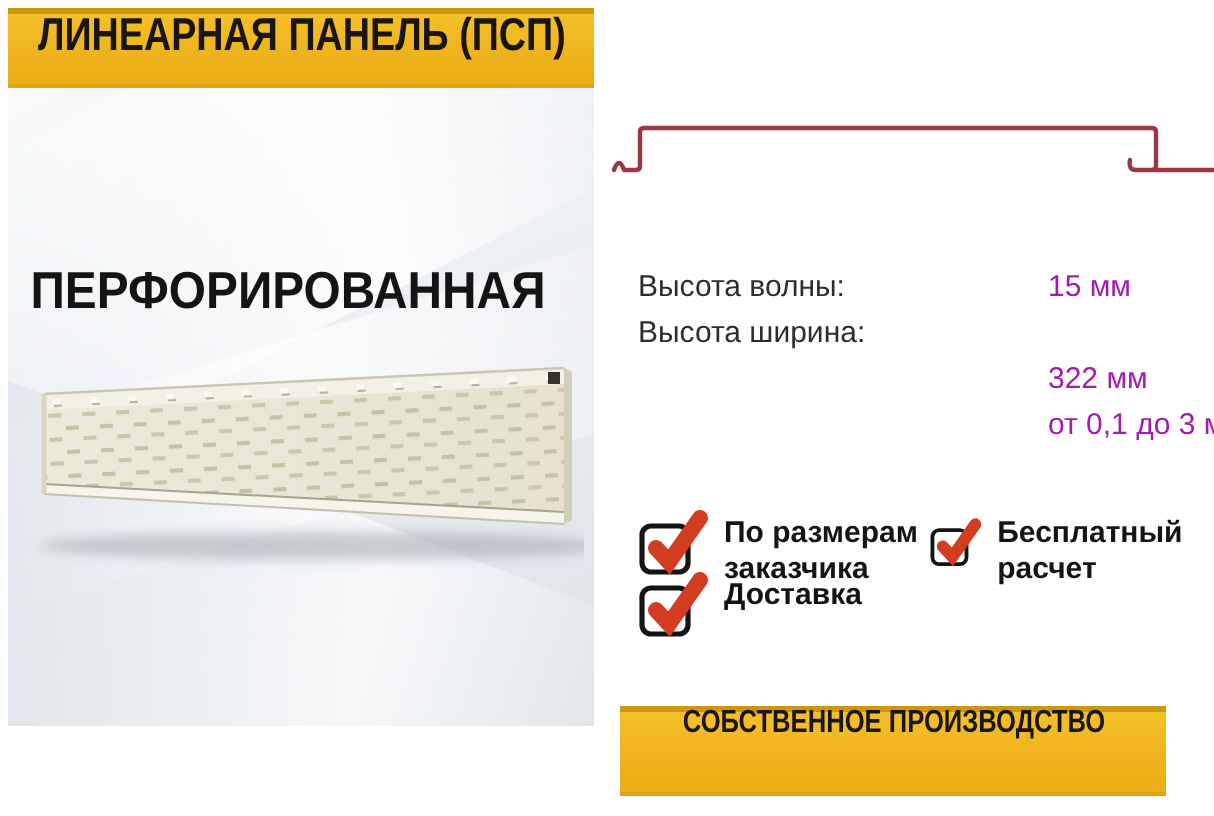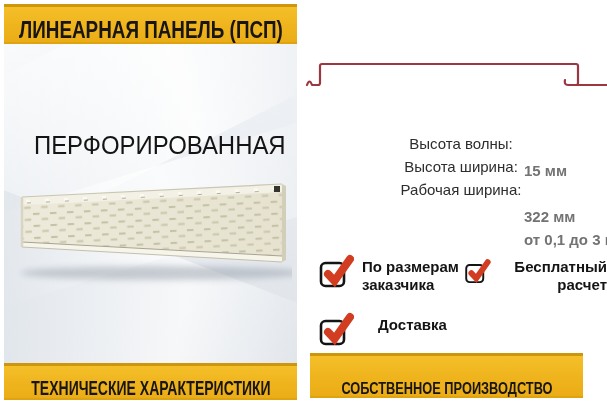--- a/index.html
+++ b/index.html
@@ -2,21 +2,21 @@
 <html><head>
 <meta charset="utf-8">
 <style>
   html,body{margin:0;padding:0;background:#ffffff;}
   .canvas{
     position:relative;width:607px;height:408px;background:#ffffff;overflow:hidden;
     font-family:"Liberation Sans", sans-serif;
   }
   
   .banner{
-    position:absolute;display:flex;align-items:flex-end;justify-content:center;
+    position:absolute;display:flex;align-items:flex-start;justify-content:center;
     background:linear-gradient(180deg,#f5c12b 0%,#efb41d 55%,#eaac16 100%);
     box-shadow: inset 0 3px 0 rgba(199,142,6,0.85), inset 0 -2px 0 rgba(213,156,12,0.55);
     color:#181512;font-weight:bold;white-space:nowrap;overflow:visible;
   }
   .banner-top{left:4px;top:4px;width:293px;height:40px;font-size:23px;}
   .banner-bl{left:4px;top:363px;width:293px;height:37px;font-size:20px;}
   .banner-br{left:310px;top:353px;width:273px;height:45px;font-size:16px;}
   .squeeze-82{transform:scaleX(0.82);transform-origin:50% 50%;}
   .squeeze-70{transform:scaleX(0.70);transform-origin:50% 50%;}
   .squeeze-80{transform:scaleX(0.80);transform-origin:50% 50%;}
@@ -29,36 +29,36 @@
   .deco-a{top:-36px;left:-90px;width:480px;height:150px;
     background:linear-gradient(100deg,rgba(255,255,255,0) 15%,rgba(255,255,255,0.85) 55%,rgba(226,231,237,0.25) 85%);
     transform:rotate(-27deg);}
   .deco-b{top:210px;left:-70px;width:440px;height:170px;
     background:linear-gradient(80deg,rgba(176,190,204,0.30),rgba(255,255,255,0.70) 55%,rgba(186,198,210,0.28));
     transform:rotate(21deg);}
   .deco-c{top:120px;left:-50px;width:430px;height:90px;
     background:linear-gradient(90deg,rgba(255,255,255,0) 5%,rgba(255,255,255,0.75) 50%,rgba(255,255,255,0) 95%);
     transform:rotate(-17deg);}
   .caption{
-    position:absolute;left:0;right:0;top:86px;text-align:right;z-index:3;
-    font-size:26px;font-weight:normal;color:#141414;letter-spacing:0px;white-space:nowrap;
+    position:absolute;left:0;right:0;top:86px;text-align:left;z-index:3;
+    font-size:26px;font-weight:bold;color:#141414;letter-spacing:0px;white-space:nowrap;
   }
   .caption-inner{display:inline-block;transform:scaleX(0.92);transform-origin:50% 50%;}
   .panel-svg{position:absolute;left:8px;top:132px;z-index:2;}
   
   .profile-svg{position:absolute;left:305px;top:50px;}
-  .specs{position:absolute;left:319px;top:132px;width:284px;text-align:center;}
+  .specs{position:absolute;left:319px;top:132px;width:284px;}
   .spec-row{position:relative;height:23px;line-height:23px;font-size:15px;color:#2d2d2d;}
-  .spec-value{position:absolute;left:205px;top:0;font-weight:bold;color:#737373;white-space:nowrap;margin-top:27px;}
+  .spec-value{position:absolute;left:205px;top:0;font-weight:normal;color:#a21caf;white-space:nowrap;}
   .feature{position:absolute;display:flex;align-items:flex-start;}
   .feature .txt{margin-left:8px;margin-top:5px;font-size:15px;font-weight:bold;
     color:#141414;line-height:1.22;max-width:110px;}
   .f1{left:318px;top:253px;justify-content:space-between;}
-  .f2{left:464px;top:253px;text-align:right;}
-  .f3{left:318px;top:311px;gap:16px;}
+  .f2{left:464px;top:253px;}
+  .f3{left:318px;top:284px;}
 </style>
 </head>
 <body>
 
 <div class="canvas">
 
   <div class="banner banner-top">
     <span class="squeeze-82">ЛИНЕАРНАЯ ПАНЕЛЬ (ПСП)</span>
   </div>
 
@@ -101,39 +101,35 @@
       <line x1="15" y1="27" x2="268" y2="14.5" stroke="#b5b19a" stroke-width="1" stroke-dasharray="4 15"></line>
 
       <line x1="10" y1="21" x2="270" y2="8" stroke="#cac6b2" stroke-width="1.2"></line>
       <line x1="10" y1="21" x2="10" y2="71" stroke="#d8d5c2" stroke-width="2.5"></line>
       <polygon points="270,8 274,10 274,84 270,86" fill="#d2cfb8"></polygon>
 
       <rect x="262" y="10" width="6" height="6" fill="#35342c"></rect>
     </svg>
   </div>
 
-  <div class="banner banner-bl">
-    <span class="squeeze-70">ТЕХНИЧЕСКИЕ ХАРАКТЕРИСТИКИ</span>
-  </div>
 
   <svg class="profile-svg" width="302" height="45" viewBox="0 0 302 45">
     <path d="M2,35 q2.5,-7 5,0 L13,35 Q15,35 15,33 L15,16 Q15,14 17,14 L271,14 Q273,14 273,16 L273,33 Q273,35 271,35" fill="none" stroke="#9a3742" stroke-width="2.2" stroke-linejoin="round" stroke-linecap="round"></path>
     <path d="M260,30 Q259,35 263,35 L302,35" fill="none" stroke="#9a3742" stroke-width="2.2" stroke-linejoin="round" stroke-linecap="round"></path>
   </svg>
 
   <div class="specs">
     <div class="spec-row">
       <span>Высота волны:</span>
       <span class="spec-value">15 мм</span>
     </div>
     <div class="spec-row">
       <span>Высота ширина:</span>
     </div>
     <div class="spec-row">
-      <span>Рабочая ширина:</span>
       <span class="spec-value">322 мм</span>
     </div>
     <div class="spec-row">
       <span class="spec-value">от 0,1 до 3 м</span>
     </div>
   </div>
 
   <div class="feature f1">
     <svg width="36" height="36" viewBox="0 0 36 36">
       <rect x="3" y="10" width="23" height="23" rx="4.5" fill="#ffffff" stroke="#141414" stroke-width="2.6"></rect>

